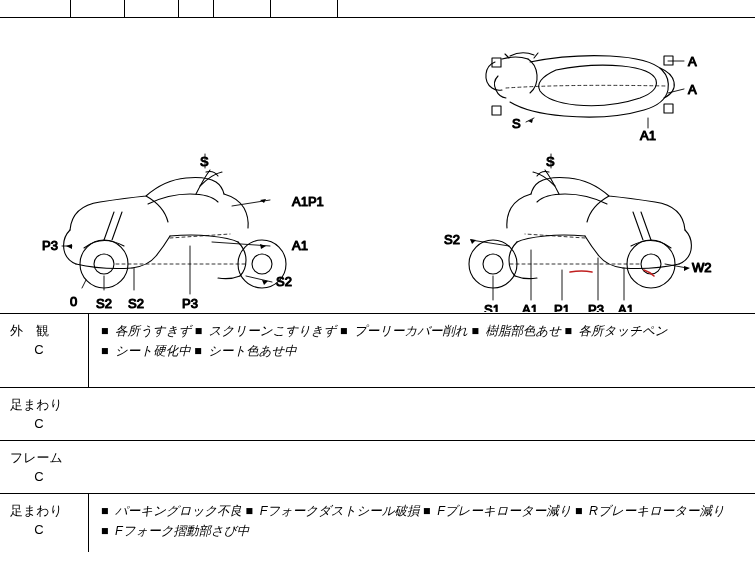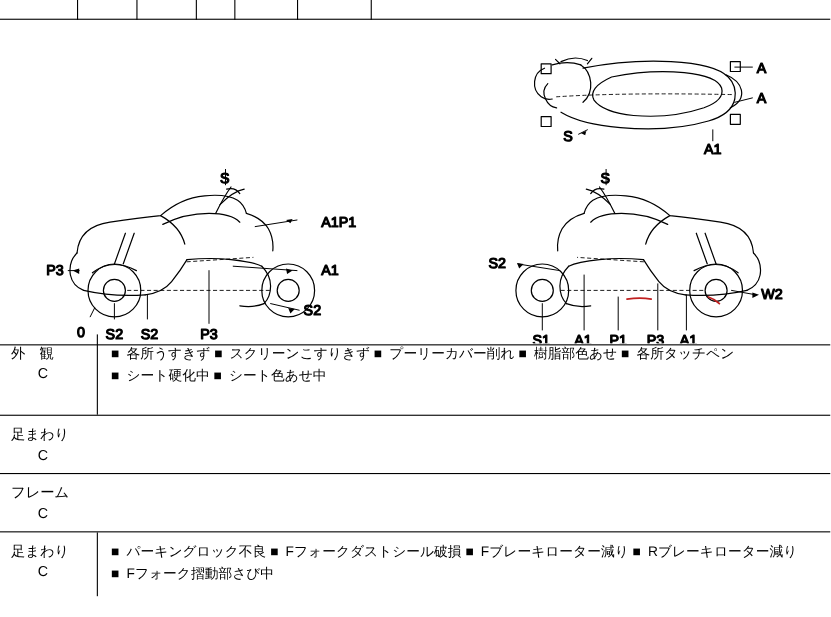--- a/index.html
+++ b/index.html
@@ -49,21 +49,21 @@
   .diagram-area svg { display: block; }
   .lbl {
     font-family: "Liberation Sans", sans-serif;
     font-size: 13px;
     fill: #000;
   }
   
   .rows {
     position: absolute;
     left: 0;
-    top: 304px;
+    top: 314px;
     width: 755px;
     border-collapse: collapse;
   }
   .rows .row {
     display: flex;
     border-bottom: 1.2px solid #000;
     box-sizing: border-box;
   }
   .rows .row:last-child { border-bottom: none; }
   .cat {
@@ -82,21 +82,21 @@
   }
   .notes {
     flex: 1 1 auto;
     box-sizing: border-box;
     padding: 7px 8px 7px 12px;
     font-size: 12.5px;
     line-height: 20px;
     border-left: 1.2px solid #000;
   }
   .notes .bullet { margin-right: 3px; }
-  .notes .item { white-space: nowrap; }
+  .notes .item { white-space: nowrap; font-style: italic; }
   .row-exterior { min-height: 74px; }
   .row-engine { min-height: 50px; }
   .row-frame { min-height: 48px; }
   .row-legs { min-height: 58px; justify-content: flex-end; }
 </style>
 </head>
 <body>
 
 <div class="sheet">
 

